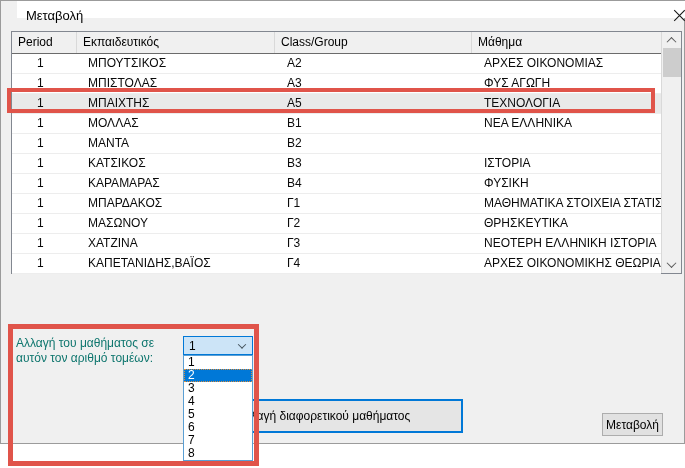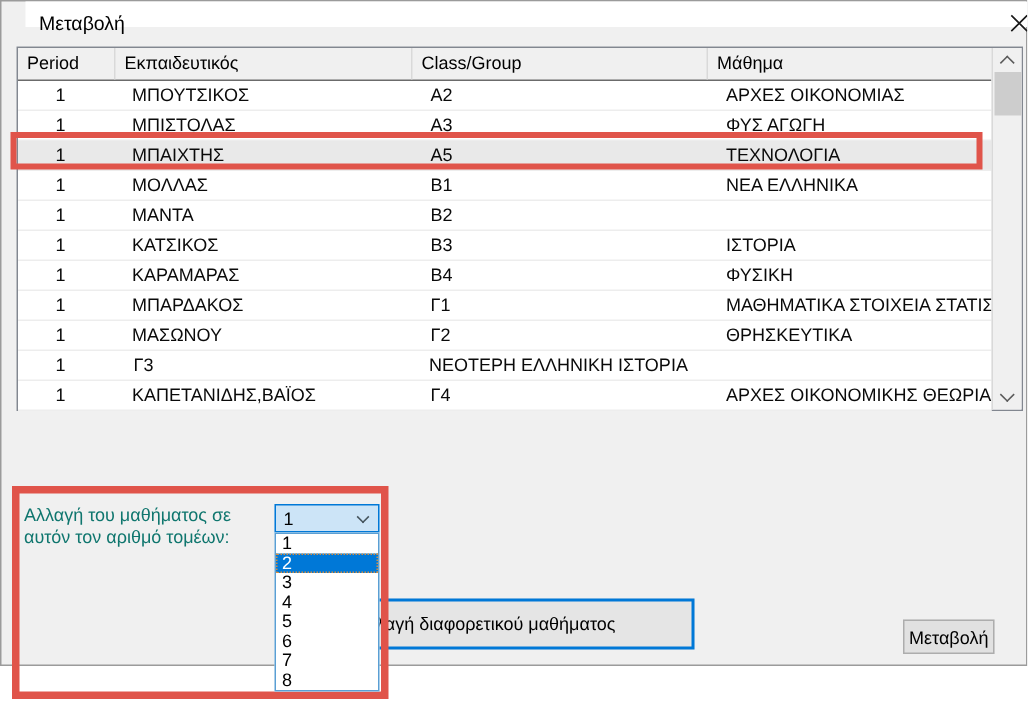--- a/index.html
+++ b/index.html
@@ -161,20 +161,21 @@
     <div class="td td-subject">ΜΑΘΗΜΑΤΙΚΑ ΣΤΟΙΧΕΙΑ ΣΤΑΤΙΣ</div>
   </div>
           <div class="tr">
     <div class="td td-period">1</div>
     <div class="td td-teacher">ΜΑΣΩΝΟΥ</div>
     <div class="td td-class">Γ2</div>
     <div class="td td-subject">ΘΡΗΣΚΕΥΤΙΚΑ</div>
   </div>
           <div class="tr">
     <div class="td td-period">1</div>
+    <div class="td td-teacher">ΧΑΤΖΙΝΑ</div>
     <div class="td td-class">Γ3</div>
     <div class="td td-subject">ΝΕΟΤΕΡΗ ΕΛΛΗΝΙΚΗ ΙΣΤΟΡΙΑ</div>
   </div>
           <div class="tr">
     <div class="td td-period">1</div>
     <div class="td td-teacher">ΚΑΠΕΤΑΝΙΔΗΣ,ΒΑΪΟΣ</div>
     <div class="td td-class">Γ4</div>
     <div class="td td-subject">ΑΡΧΕΣ ΟΙΚΟΝΟΜΙΚΗΣ ΘΕΩΡΙΑΣ</div>
   </div>
         </div>

